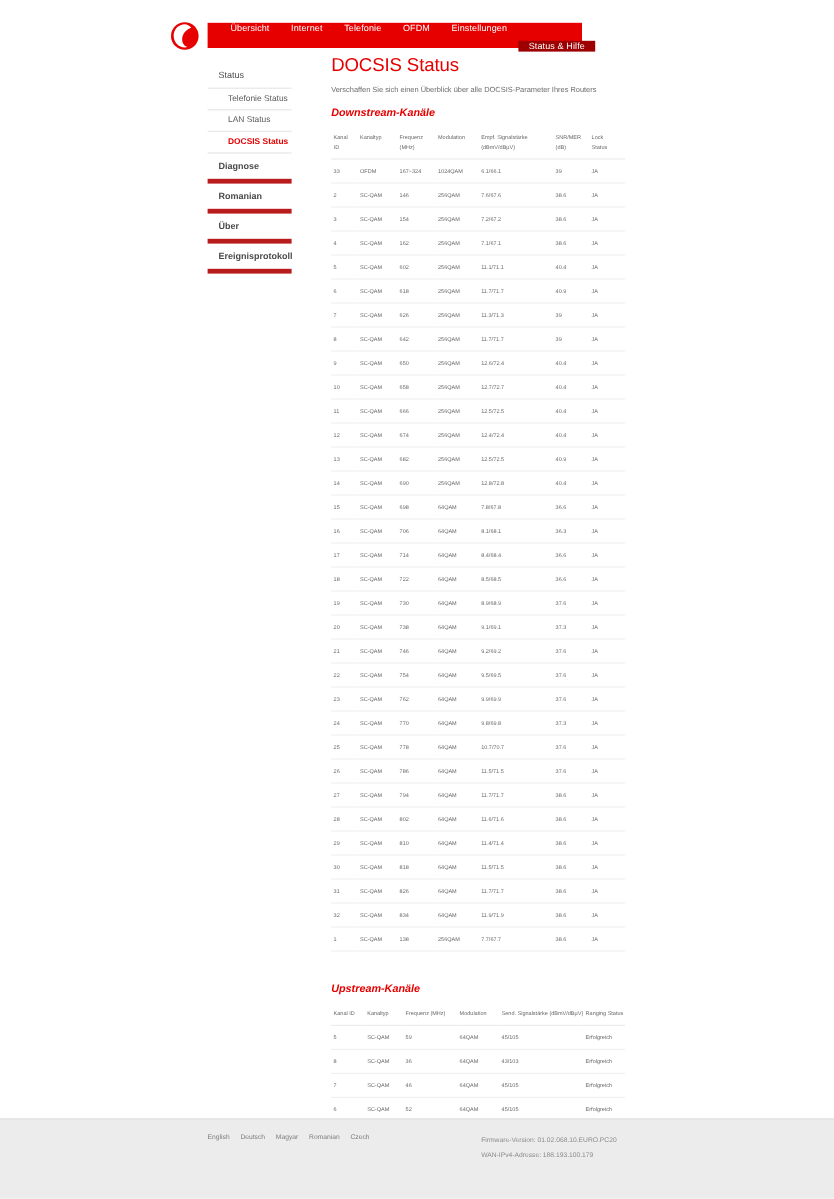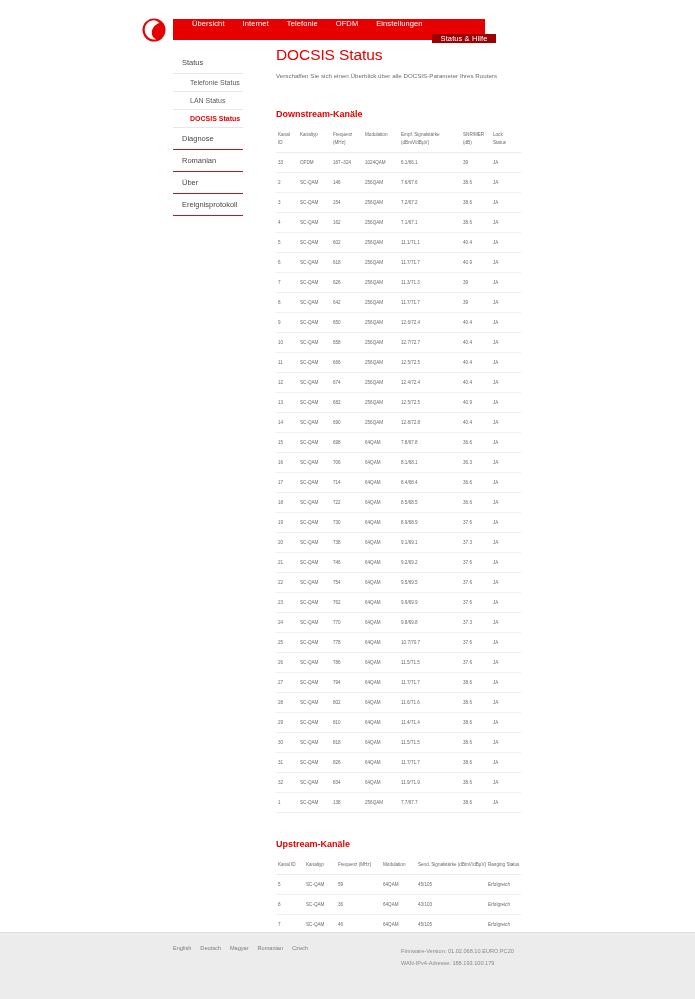--- a/index.html
+++ b/index.html
@@ -107,23 +107,24 @@
   }
   .side-sub {
     padding: 5px 0 5px 17px;
     border-bottom: 1px solid #e7e7e7;
     font-size: 7px;
     color: #5a5a5a;
   }
   .side-sub.active { color: #e60000; font-weight: bold; }
   .side-item {
     padding: 6px 0 6px 9px;
-    border-bottom: 1px solid #b91c1c;
+    border-bottom: 4px solid #b91c1c;
     font-size: 7.5px;
     color: #4a4a4a;
+    font-weight: bold;
   }
 
   
   .main {
     position: absolute;
     left: 103px; top: 0;
     width: 245px;
   }
   h1.title {
     margin: 0;
@@ -131,24 +132,25 @@
     font-weight: normal;
     color: #e60000;
     letter-spacing: -.1px;
   }
   .subtitle {
     margin-top: 8px;
     font-size: 6.2px;
     color: #6d6d6d;
   }
   h2.section {
-    margin: 30px 0 0 0;
+    margin: 10px 0 0 0;
     font-size: 9px;
     color: #e60000;
     font-weight: bold;
+    font-style: italic;
   }
 
   table.grid {
     width: 245px;
     border-collapse: collapse;
     margin-top: 9px;
     table-layout: fixed;
   }
   table.grid th {
     font-size: 4.6px;

